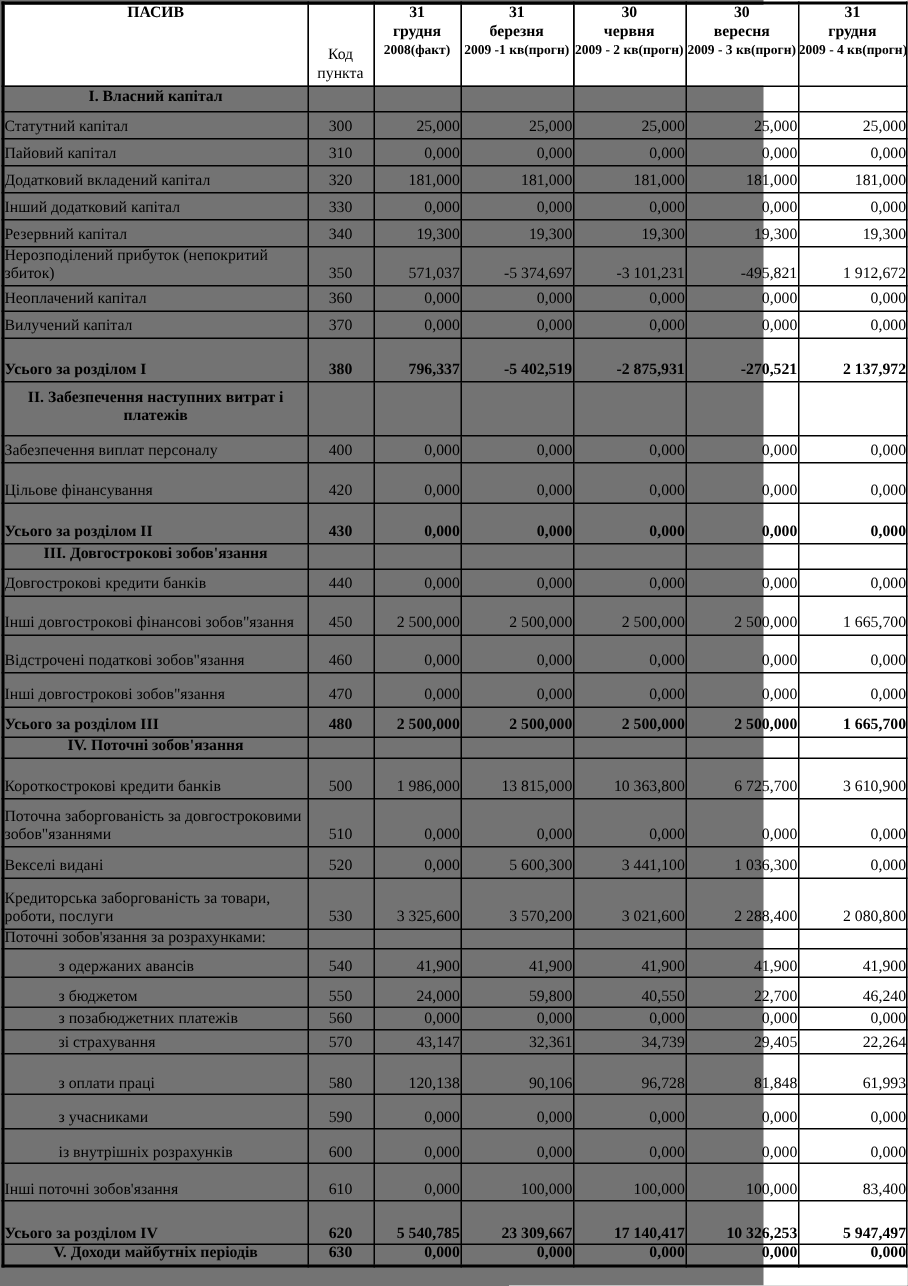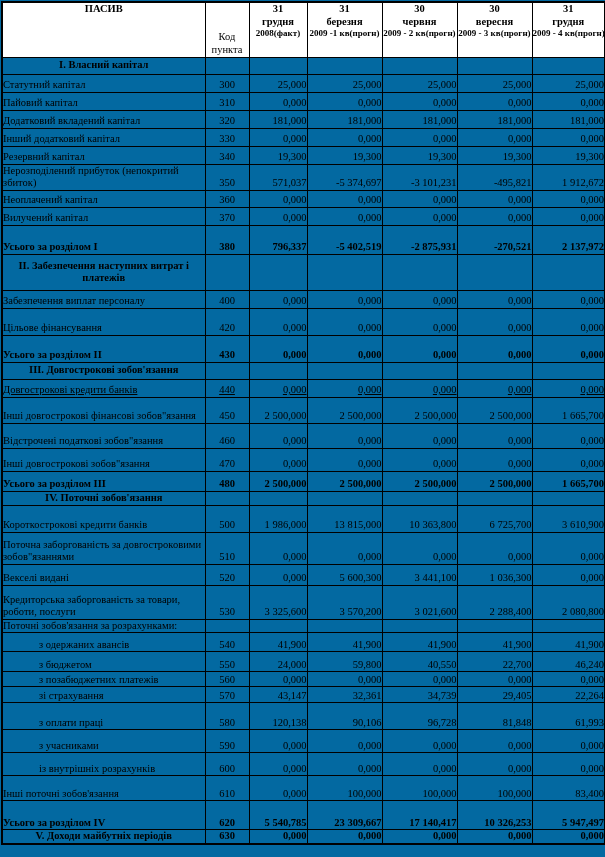--- a/index.html
+++ b/index.html
@@ -1,19 +1,19 @@
 <!DOCTYPE html>
 <html><head>
 <meta charset="utf-8">
 <style>
   html, body { margin: 0; padding: 0; background: #ffffff; }
   .page {
-    width: 605px;
+    width: 509px;
     height: 857px;
-    background: #0369a1;
+    background: #737373;
     font-family: "Liberation Serif", "DejaVu Serif", serif;
     color: #000000;
     box-sizing: border-box;
     padding: 1px 0 0 1px;
   }
   table.sheet {
     border-collapse: collapse;
     table-layout: fixed;
     width: 603px;
     border: 2px solid #000000;
@@ -218,21 +218,21 @@
         </tr>
         <tr class="r-section" style="height: 17px;">
           <td class="c-label">III. Довгострокові зобов'язання</td>
           <td class="c-code"></td>
           <td class="c-val"></td>
           <td class="c-val"></td>
           <td class="c-val"></td>
           <td class="c-val"></td>
           <td class="c-val"></td>
         </tr>
-        <tr class="r-item" style="height: 18px; text-decoration: underline;">
+        <tr class="r-item" style="height: 18px;">
           <td class="c-label">Довгострокові кредити банків</td>
           <td class="c-code">440</td>
           <td class="c-val">0,000</td>
           <td class="c-val">0,000</td>
           <td class="c-val">0,000</td>
           <td class="c-val">0,000</td>
           <td class="c-val">0,000</td>
         </tr>
         <tr class="r-item" style="height: 26px;">
           <td class="c-label">Інші довгострокові фінансові зобов"язання</td>

